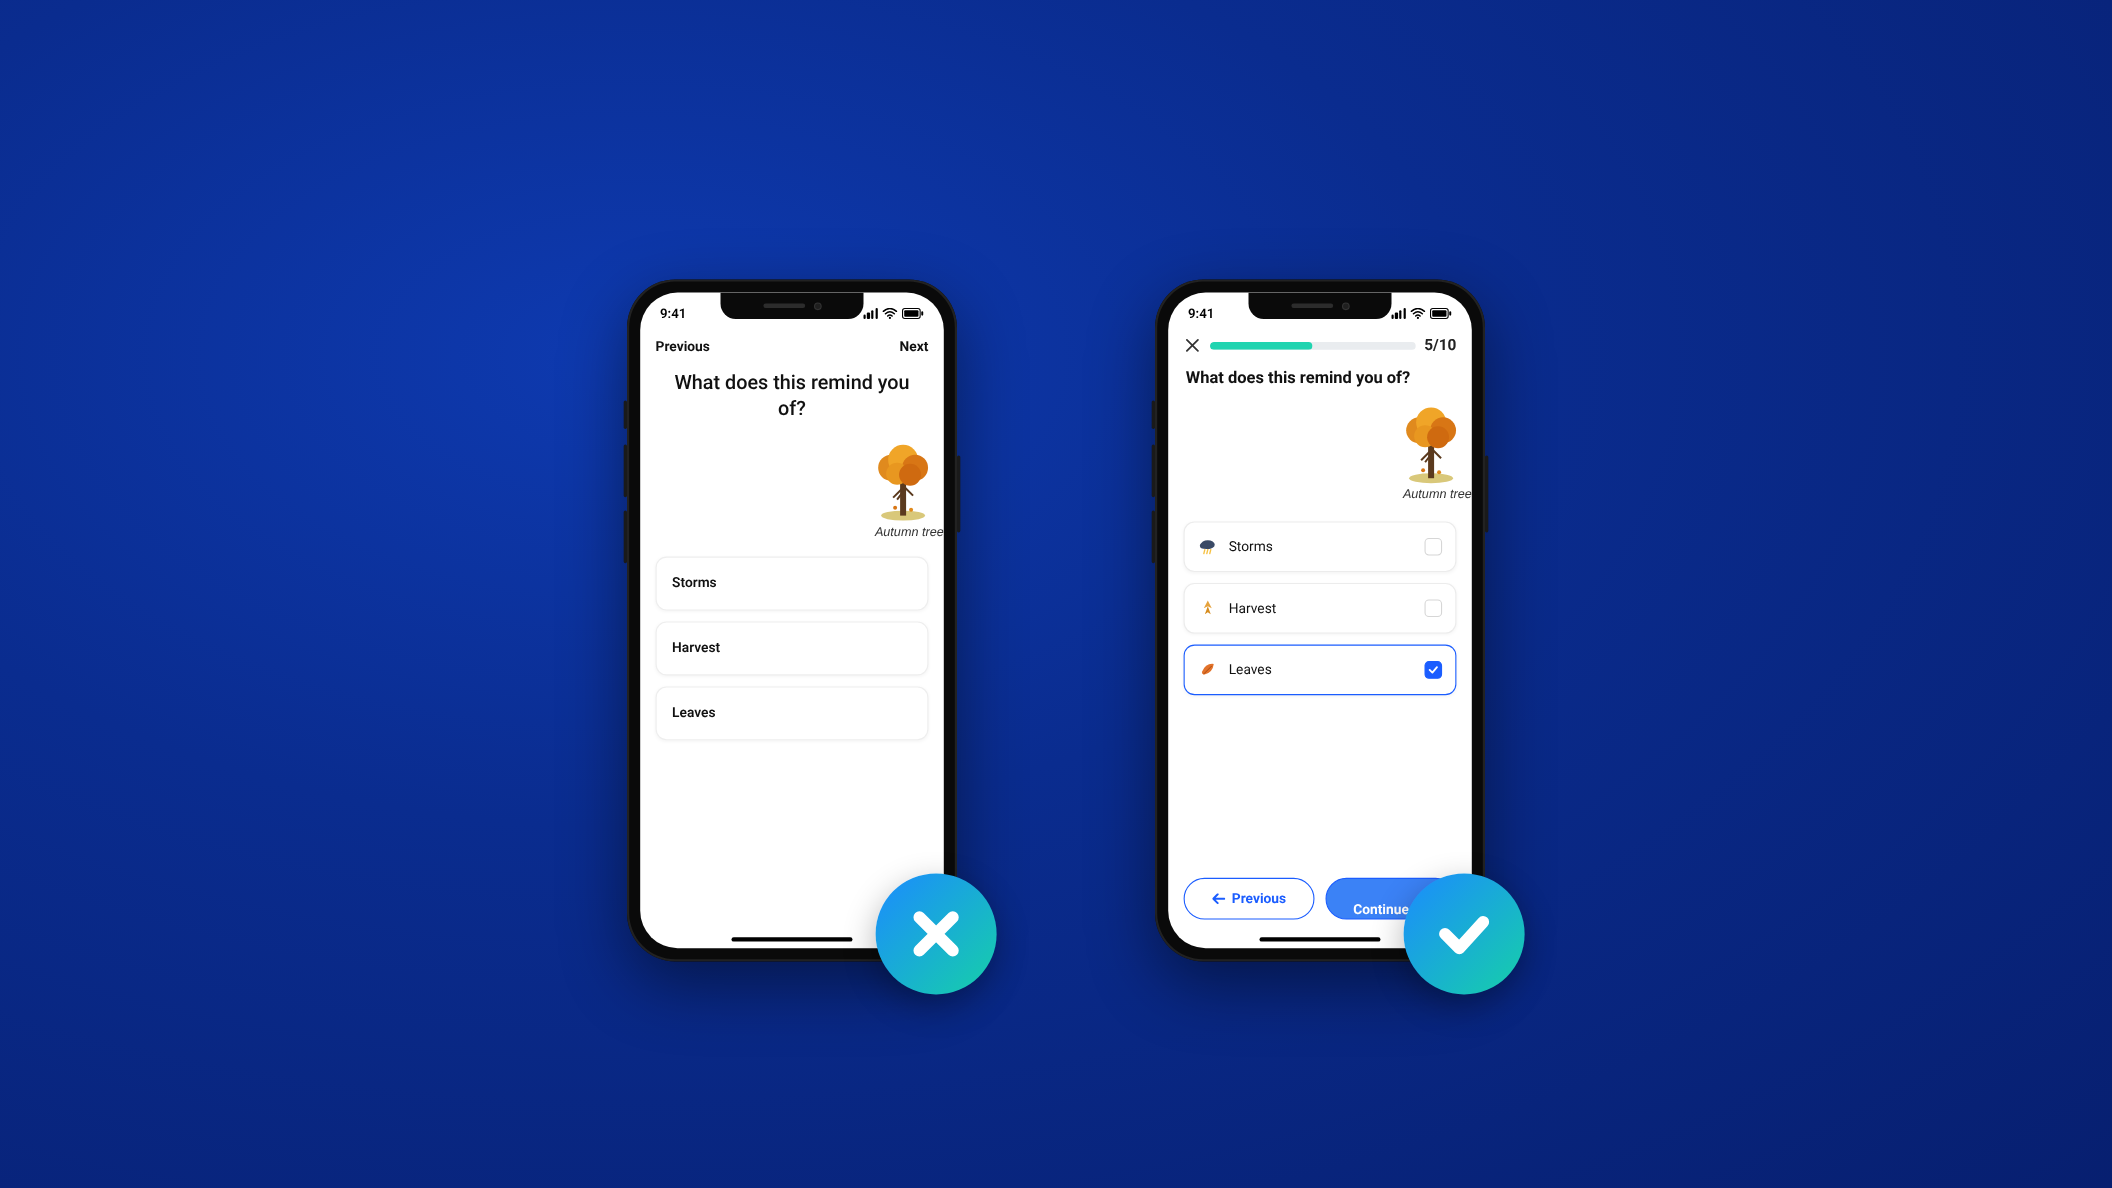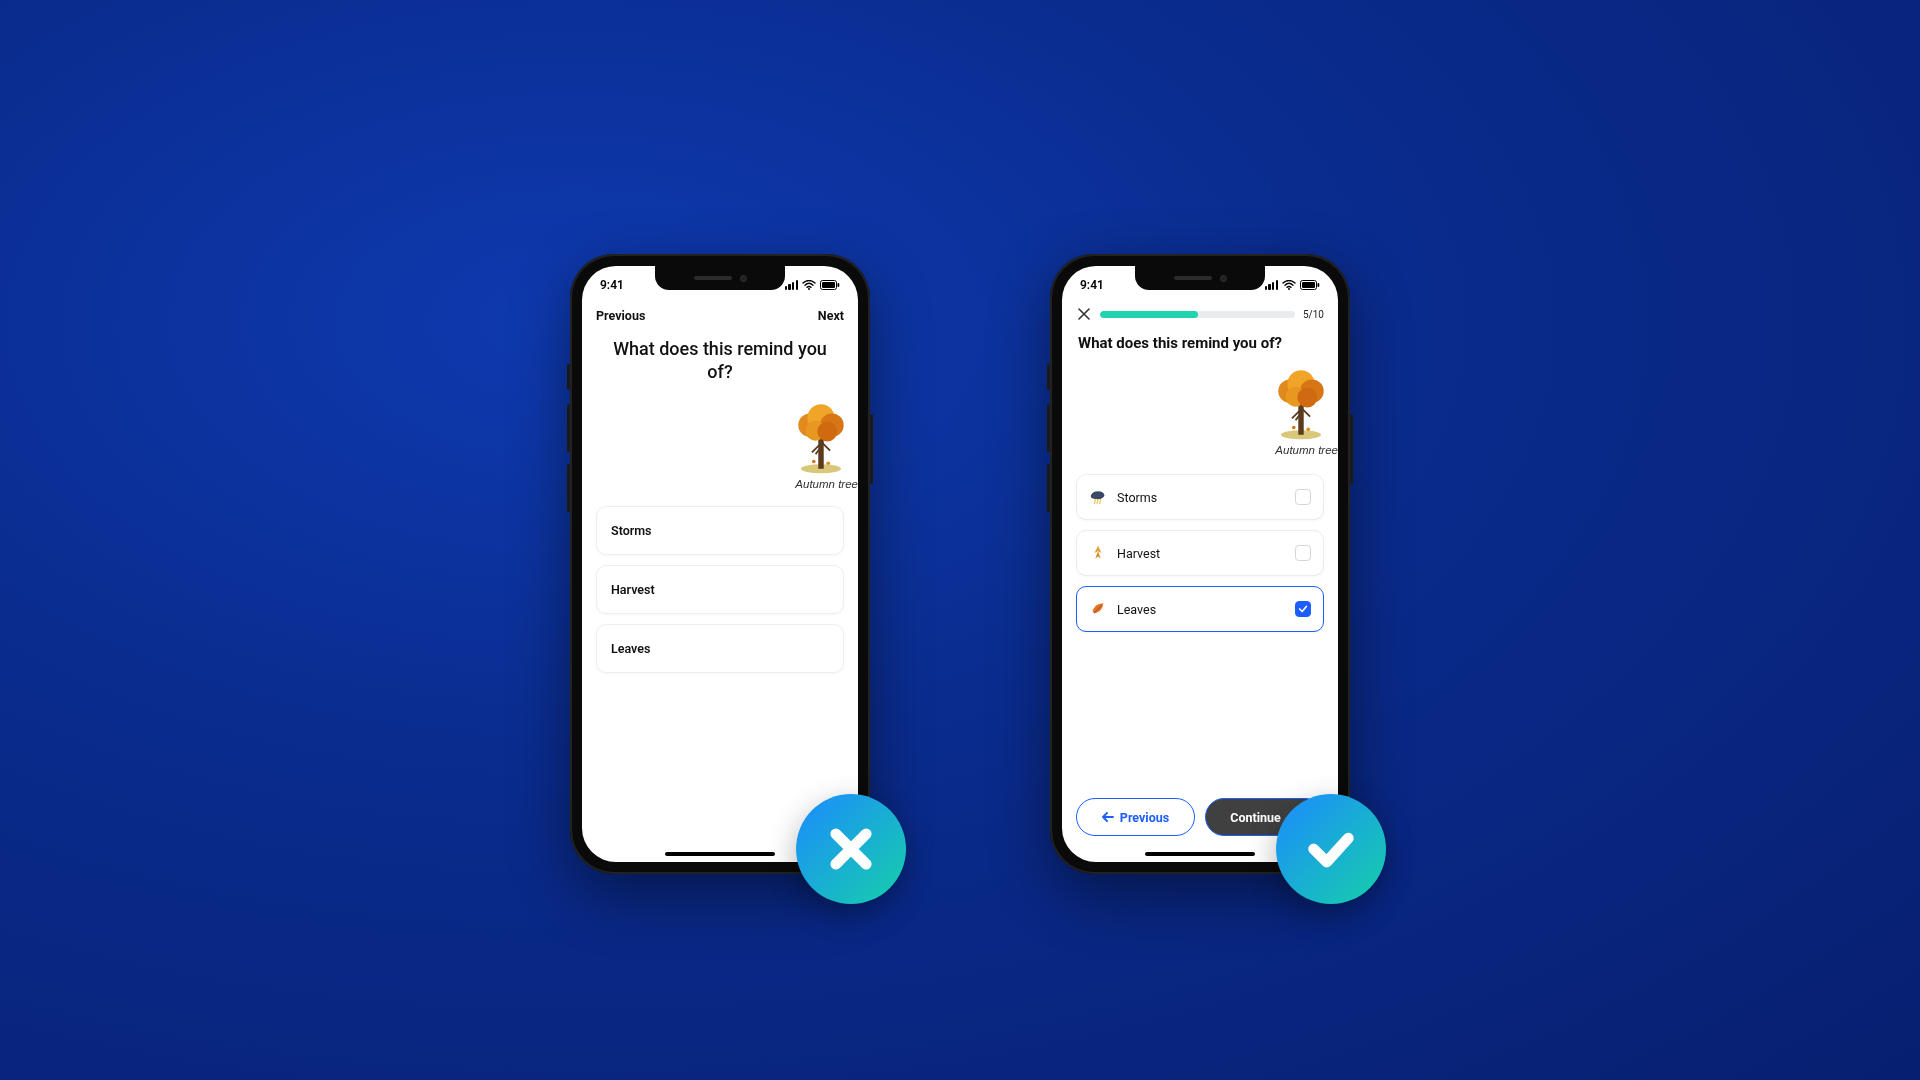--- a/index.html
+++ b/index.html
@@ -100,21 +100,21 @@
 
   
   .topbar {
     display:flex; align-items:center; gap:8px; padding: 2px 14px 8px;
   }
   .x-btn { width:16px; height:16px; display:flex; align-items:center; justify-content:center; cursor:pointer; }
   .progress-track {
     flex:1; height:7px; border-radius:6px; background:#e9ecef; overflow:hidden;
   }
   .progress-fill { height:100%; width:50%; border-radius:6px; background:#20d4b0; }
-  .progress-count { font-size:10px; font-weight:400; color:#222; }
+  .progress-count { font-size:14px; font-weight:700; color:#222; }
 
   .question-left {
     text-align:left; font-size:15px; font-weight:700; color:#111;
     padding: 4px 16px 2px;
   }
   .options-right { padding: 12px 14px; display:flex; flex-direction:column; gap:10px; }
   .opt {
     display:flex; align-items:center; gap:10px;
     background:#fff; border:1px solid #ececec; border-radius:10px;
     padding: 13px 12px; font-size:12.5px; color:#111;
@@ -133,21 +133,21 @@
   .bottom-actions {
     position:absolute; bottom:26px; left:0; right:0;
     display:flex; gap:10px; padding:0 14px;
   }
   .btn {
     flex:1; height:38px; border-radius:20px; font-size:12.5px; font-weight:700;
     display:flex; align-items:center; justify-content:center; gap:6px; cursor:pointer;
     user-select:none;
   }
   .btn-outline { background:#fff; color:#1b5dff; border:1.5px solid #1b5dff; }
-  .btn-primary { background:#404040; color:#fff; border:1.5px solid #1b5dff; }
+  .btn-primary { background:#3b82f6; color:#fff; border:1.5px solid #1b5dff;align-items:flex-end; }
 
   
   .badge {
     position:absolute; bottom:-30px; right:-36px;
     width:110px; height:110px; border-radius:50%;
     display:flex; align-items:center; justify-content:center;
     background: linear-gradient(135deg, #1b8bff 0%, #16d0a8 100%);
     box-shadow: 0 10px 30px rgba(0,0,0,.3);
   }
   .badge svg { width:52px; height:52px; }

